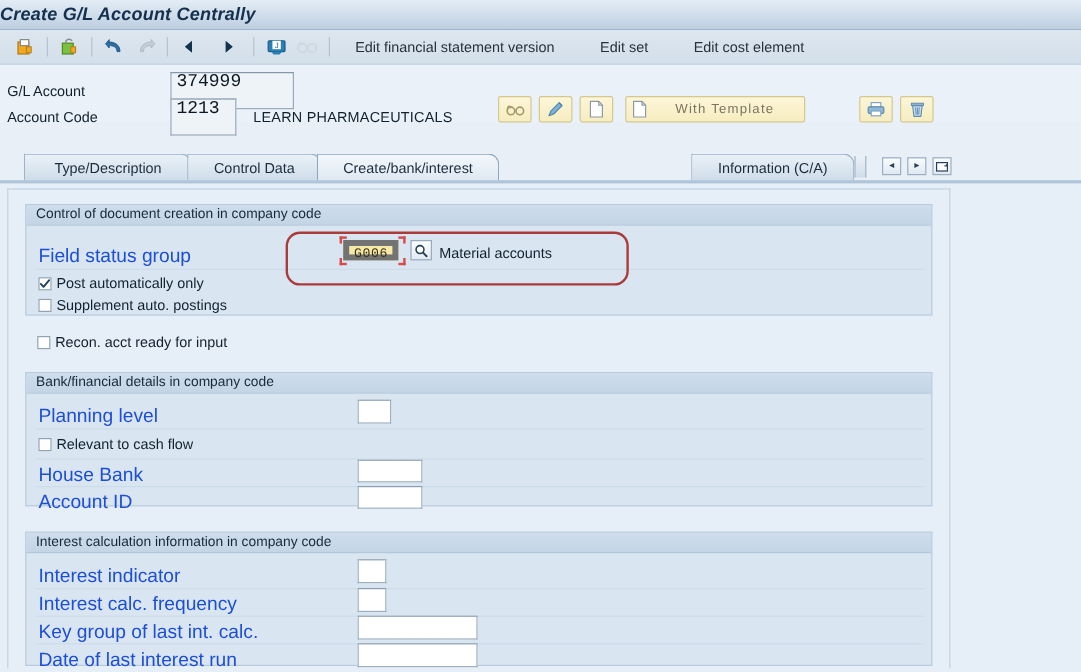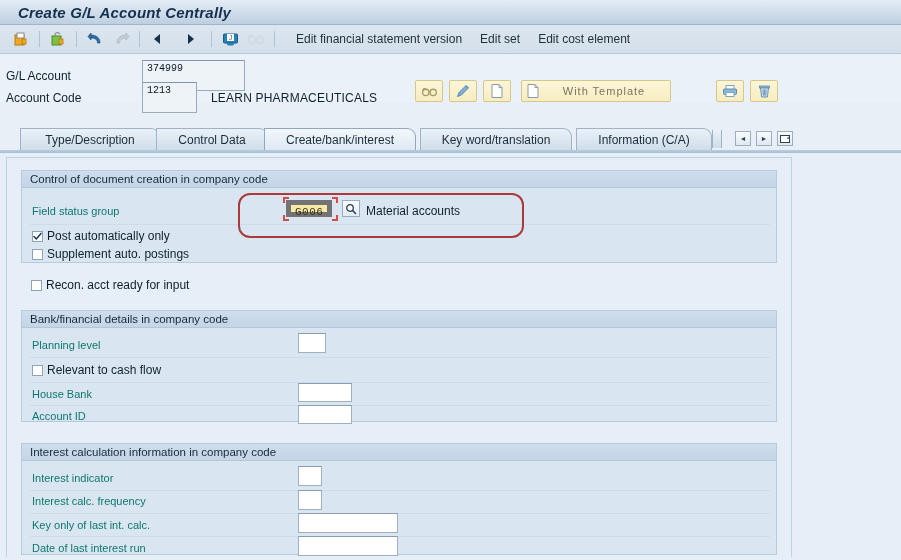--- a/index.html
+++ b/index.html
@@ -13,52 +13,51 @@
   .app{position:relative;width:901px;height:560px;}
 
   
   .titlebar{
     height:24px;
     background:linear-gradient(to bottom,#e4edf6 0%,#cfdcea 55%,#bdcfe1 100%);
     border-bottom:1px solid #9fb5cb;
     display:flex;align-items:center;
   }
   .title-text{
-    margin-left:18px;
     font-style:italic;font-weight:bold;
     font-size:15px;letter-spacing:.2px;color:#14304d;
   }
 
   
   .toolbar{
     height:28px;
     background:linear-gradient(to bottom,#dde6ef 0%,#d3dfea 100%);
     border-bottom:1px solid #b7c7d7;
     display:flex;align-items:center;padding-left:8px;gap:0px;
   }
   .tb-btn{
     width:22px;height:22px;display:flex;align-items:center;justify-content:center;
     cursor:pointer;margin:0 2px;
   }
   .tb-sep{width:1px;height:16px;background:#b2c2d2;margin:0 5px;}
   .tb-link{
     margin-left:4px;margin-right:14px;color:#24313d;font-size:12px;cursor:pointer;
     white-space:nowrap;
   }
-  .tb-links{display:flex;align-items:center;margin-left:12px;}
+  .tb-links{display:flex;align-items:center;margin-left:12px;gap:20px;}
 
   
   .header{
     position:relative;height:48px;background:#eaf1f8;
   }
   .hrow{position:absolute;display:flex;align-items:center;}
   .hlabel{font-size:12px;color:#11202e;}
   .hinput{
     background:#eef3f8;border:1px solid #9aabbb;border-top-color:#8496a7;
-    height:31px;line-height:16px;font-size:10px;font-family:"Liberation Mono","DejaVu Sans Mono",monospace;
+    height:31px;line-height:16px;font-size:15px;font-family:"Liberation Mono","DejaVu Sans Mono",monospace;
     padding:0 4px;color:#0b1620;box-sizing:border-box;
   }
   .hdesc{font-size:12px;color:#11202e;letter-spacing:.2px;}
 
   .btn-y{
     background:linear-gradient(to bottom,#fdf6d8 0%,#f6edc0 100%);
     border:1px solid #d6c78a;border-radius:2px;
     height:22px;box-sizing:border-box;
     display:flex;align-items:center;justify-content:center;
     cursor:pointer;
@@ -111,21 +110,21 @@
   }
   .group-title{
     height:16px;line-height:16px;font-size:11.5px;color:#16293a;
     padding-left:8px;
     background:linear-gradient(to bottom,#cfdded 0%,#c3d5e7 100%);
     border-bottom:1px solid #b4c7da;
   }
   .group-body{position:relative;}
 
   .row-label{
-    position:absolute;font-size:11px;color:#0f766e;white-space:nowrap;
+    position:absolute;font-size:16px;color:#1d4ed8;white-space:nowrap;
   }
   .fld{
     position:absolute;background:#fff;border:1px solid #9fb0c0;
     border-top-color:#8a9cae;box-sizing:border-box;
   }
   .rowsep{position:absolute;height:1px;background:#cddcea;}
 
   .cb{
     position:absolute;display:flex;align-items:center;cursor:pointer;
   }
@@ -303,23 +302,20 @@
   <div class="tabstrip">
     <div class="tab" style="left:20px;width:140px;">
       <span>Type/Description</span>
     </div>
     <div class="tab" style="left:156px;width:112px;">
       <span>Control Data</span>
     </div>
     <div class="tab active" style="left:264px;width:152px;">
       <span>Create/bank/interest</span>
     </div>
-    <div class="tab" style="left:420px;width:152px;">
-      <span>Key word/translation</span>
-    </div>
     <div class="tab" style="left:576px;width:136px;">
       <span>Information (C/A)</span>
     </div>
     <div style="position:absolute;left:712px;top:2px;width:8px;height:18px;border-left:1px solid #9db3c8;border-right:1px solid #9db3c8;background:linear-gradient(to bottom,#eaf1f8,#cfdde9);"></div>
   </div>
   <div class="tabline"></div>
 
   <div class="navbtn" style="left:735px;">
     <span style="font-size:7px;color:#2a4056;">◄</span>
   </div>
@@ -409,21 +405,21 @@
         <div class="group-body" style="height:95px;">
 
           <div class="row-label" style="left:10px;top:11px;">Interest indicator</div>
           <div class="fld" style="left:276px;top:5px;width:24px;height:20px;"></div>
           <div class="rowsep" style="left:8px;top:29px;width:740px;"></div>
 
           <div class="row-label" style="left:10px;top:34px;">Interest calc. frequency</div>
           <div class="fld" style="left:276px;top:29px;width:24px;height:20px;"></div>
           <div class="rowsep" style="left:8px;top:52px;width:740px;"></div>
 
-          <div class="row-label" style="left:10px;top:58px;">Key only of last int. calc.</div>
+          <div class="row-label" style="left:10px;top:58px;">Key group of last int. calc.</div>
           <div class="fld" style="left:276px;top:52px;width:100px;height:20px;"></div>
           <div class="rowsep" style="left:8px;top:75px;width:740px;"></div>
 
           <div class="row-label" style="left:10px;top:81px;">Date of last interest run</div>
           <div class="fld" style="left:276px;top:75px;width:100px;height:20px;"></div>
         </div>
       </div>
 
     </div>
   </div>

